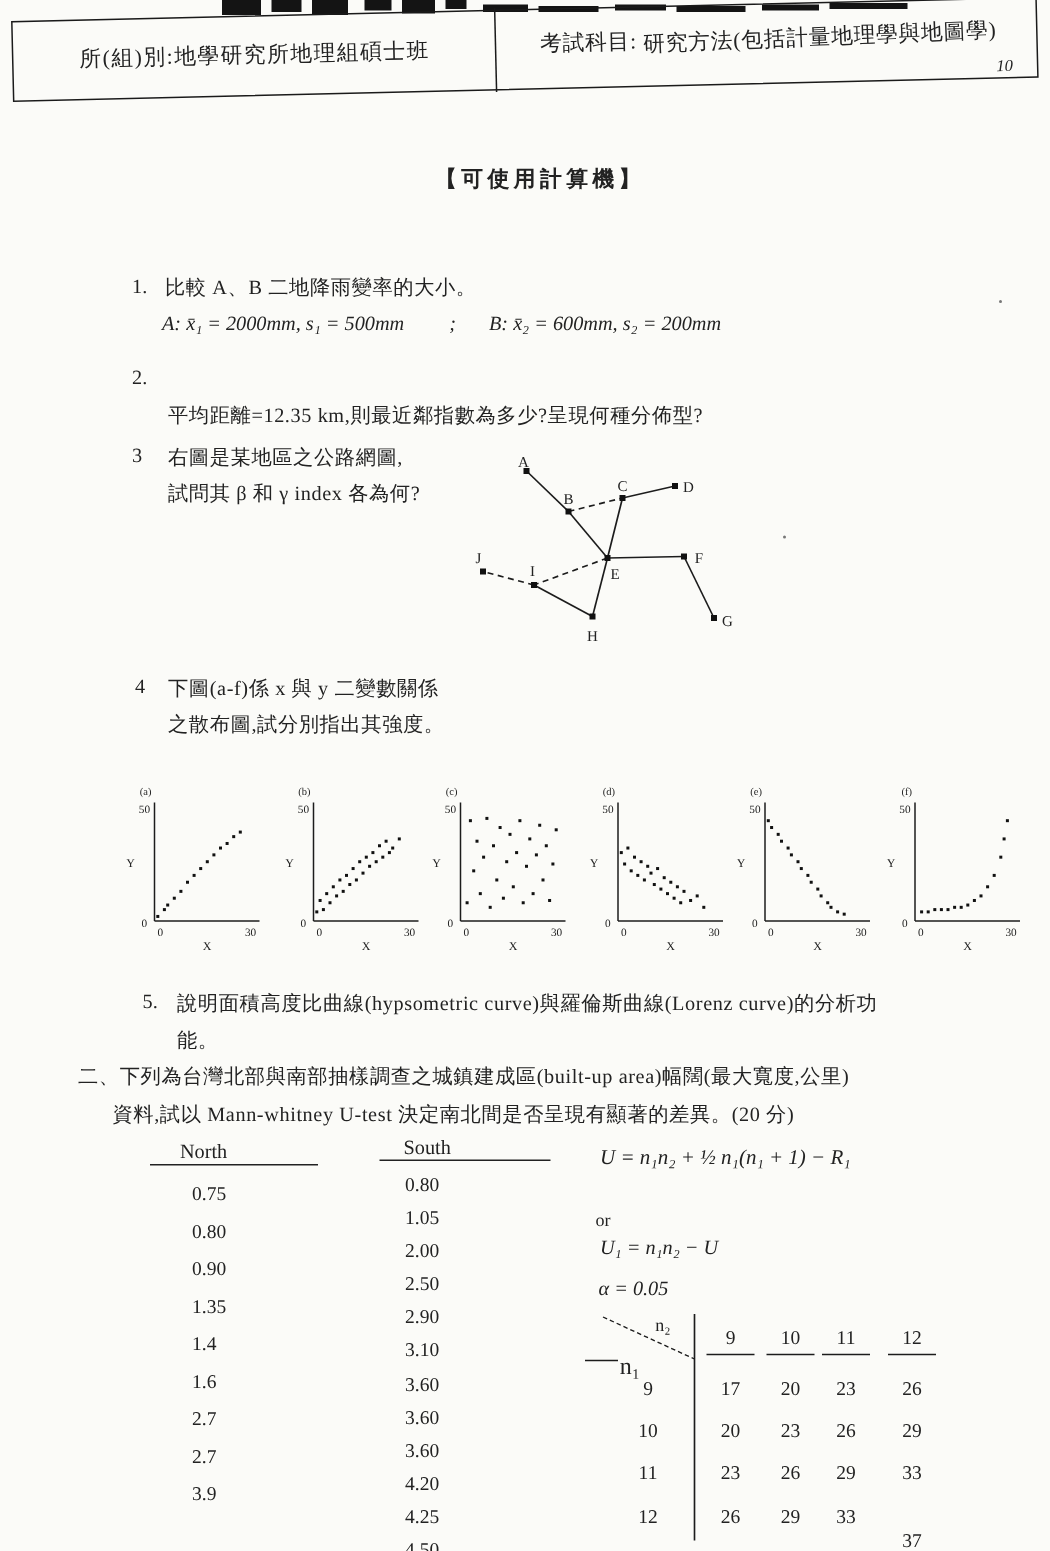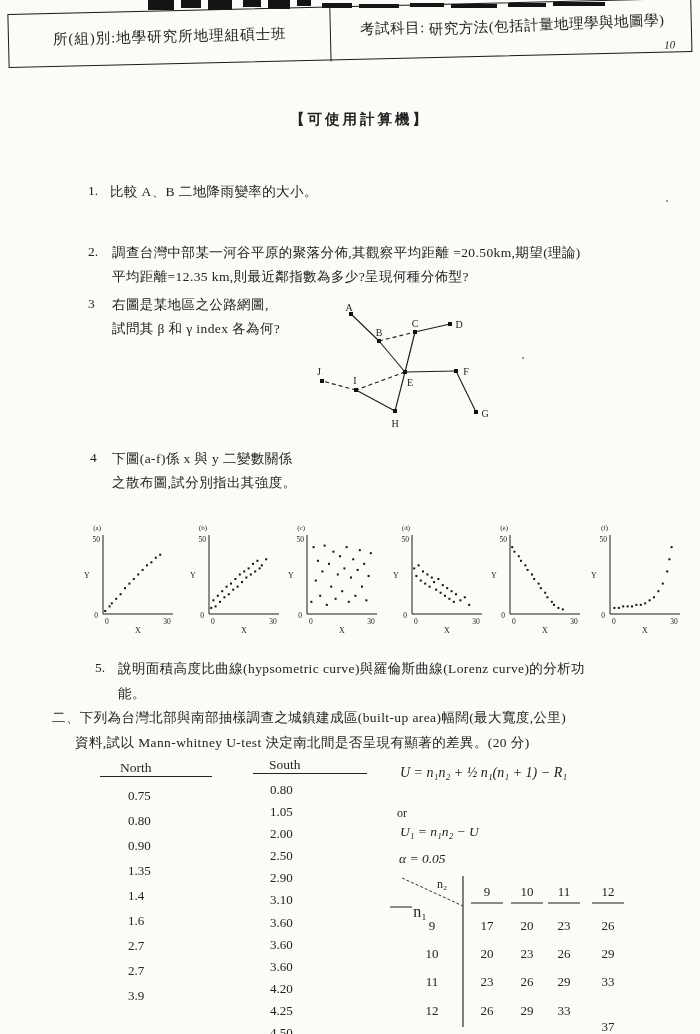--- a/index.html
+++ b/index.html
@@ -50,23 +50,27 @@
       <span class="hdr-subj">研究方法(包括計量地理學與地圖學)</span>
     </div>
     <div class="hdr-page">10</div>
   </div>
 
   <div class="abs notice">【可使用計算機】</div>
 
 
   <div class="abs num" style="left:88px;top:183px">1.</div>
   <div class="abs cjk" style="left:110px;top:183px">比較 A、B 二地降雨變率的大小。</div>
+  <div class="abs" style="left:108px;top:207px">
+    <span class="math">A:  x̄₁ = 2000mm, s₁ = 500mm</span>
+    <span class="math" style="margin:0 18px 0 26px">;</span>
+    <span class="math">B:  x̄₂ = 600mm, s₂ = 200mm</span>
+  </div>
 
   <div class="abs num" style="left:88px;top:244px">2.</div>
-  <div class="abs cjk" style="left:112px;top:244px">調查台灣中部某一河谷平原的聚落分佈,其觀察平均距離 =20.50km,期望(理論)</div>
   <div class="abs cjk" style="left:112px;top:268px">平均距離=12.35 km,則最近鄰指數為多少?呈現何種分佈型?</div>
 
   <div class="abs num" style="left:88px;top:296px">3</div>
   <div class="abs cjk" style="left:112px;top:296px">右圖是某地區之公路網圖,</div>
   <div class="abs cjk" style="left:112px;top:320px">試問其 β 和 γ index 各為何?</div>
 
   <div class="abs" style="left:298px;top:292px;width:280px;height:150px" id="net"><svg width="280" height="150" viewBox="0 0 280 150">
         <line x1="53" y1="22" x2="81" y2="49" stroke="#1c1c1c" stroke-width="1.1"></line>
         <line x1="81" y1="49" x2="117" y2="40" stroke="#1c1c1c" stroke-width="1.1" stroke-dasharray="4 3"></line>
         <line x1="81" y1="49" x2="107" y2="80" stroke="#1c1c1c" stroke-width="1.1"></line>

